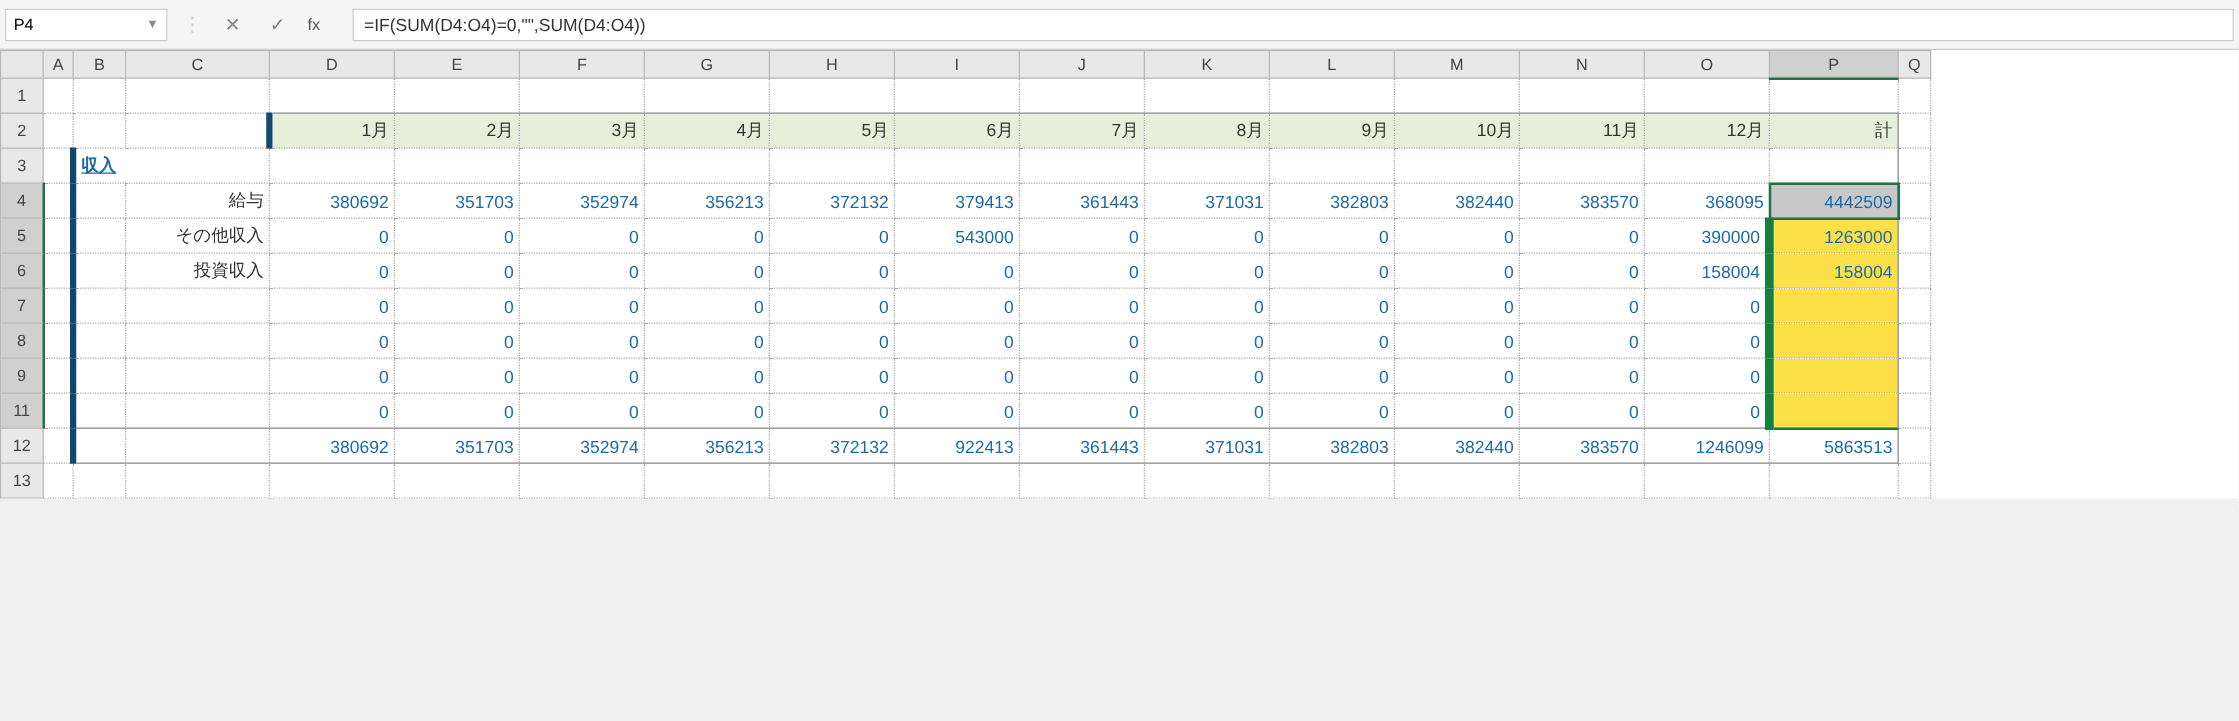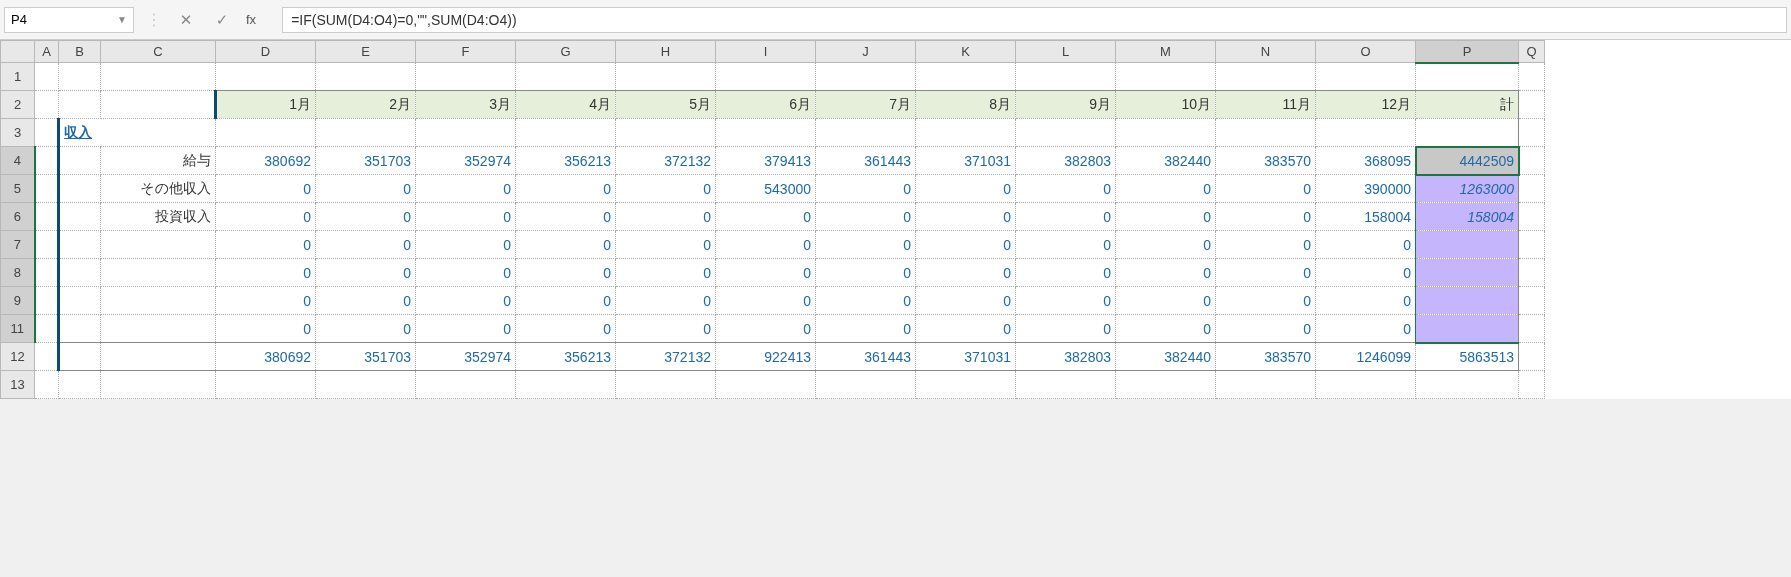--- a/index.html
+++ b/index.html
@@ -90,42 +90,41 @@
     border-right: 1px dotted #aaa;
     border-bottom: 1px dotted #aaa;
     height: 28px;
     padding: 0 4px;
     color: #1f6aa5;
     font-size: 14px;
     text-align: right;
     white-space: nowrap;
     overflow: hidden;
   }
-  td.solid-l { border-left: 3px solid #0c4a6e; }
+  td.solid-l { border-left: 5px solid #0c4a6e; }
   td.solid-r { border-right: 1px solid #888; }
   td.solid-t { border-top: 1px solid #888; }
   td.solid-b { border-bottom: 1px solid #888; }
   .hdr-green {
     background: #e6efd9;
     text-align: right;
     color: #333;
   }
   .catlabel { text-align: left; color: #1f6aa5; font-weight: bold; text-decoration: underline; }
   .sublabel { text-align: right; color: #333; }
   .sel-cell {
     outline: 2px solid #217346;
     outline-offset: -1px;
     background: #c8c8c8;
     margin-left: 36px;
   }
   .sel-range {
-    background: #c4b5fd;
-    border-left: 1px solid #15803d;
+    background: #fde047;
+    border-left: 7px solid #15803d;
     border-right: 1px solid #217346;
-    font-style: italic;
   }
   .sel-range.last { border-bottom: 2px solid #217346; }
   .colA { width: 24px; }
   .colB { width: 42px; }
   .colC { width: 115px; }
   .colMonth { width: 100px; }
   .colP { width: 103px; }
   .colQ { width: 26px; }
 </style>
 </head>

